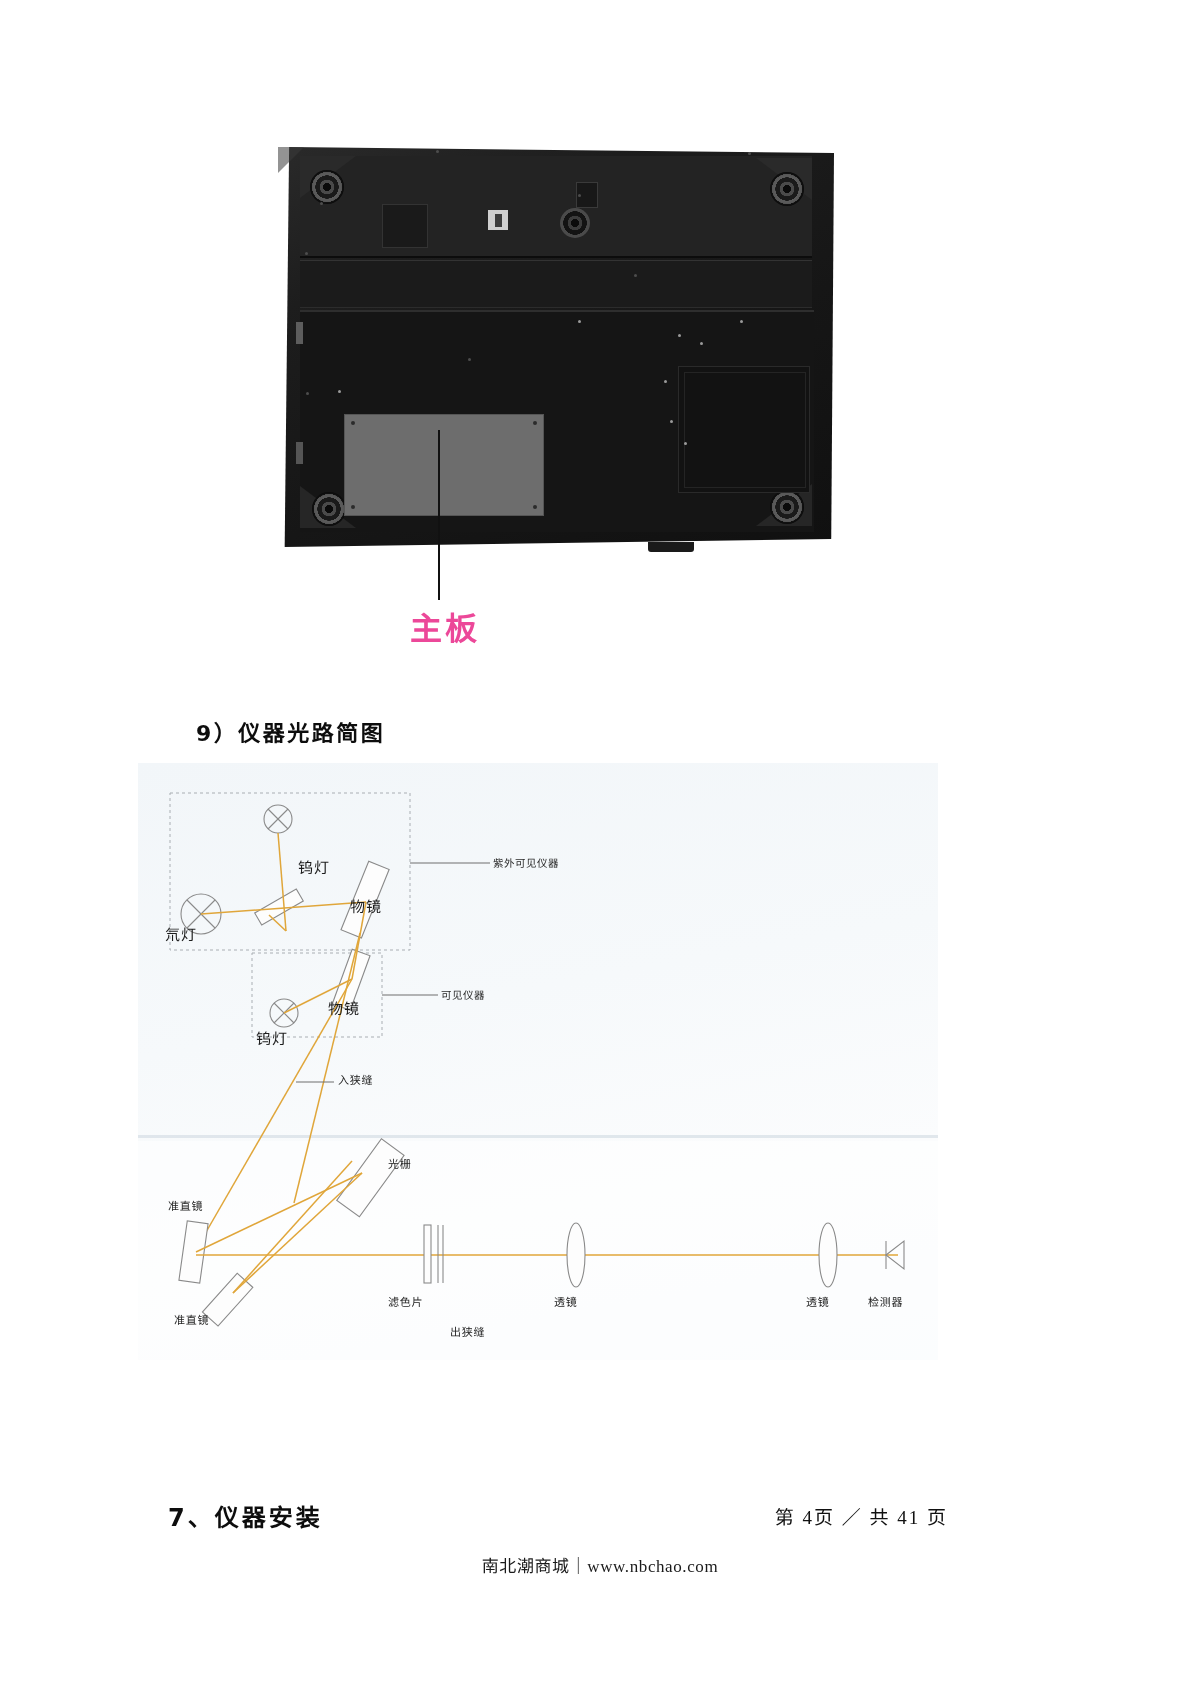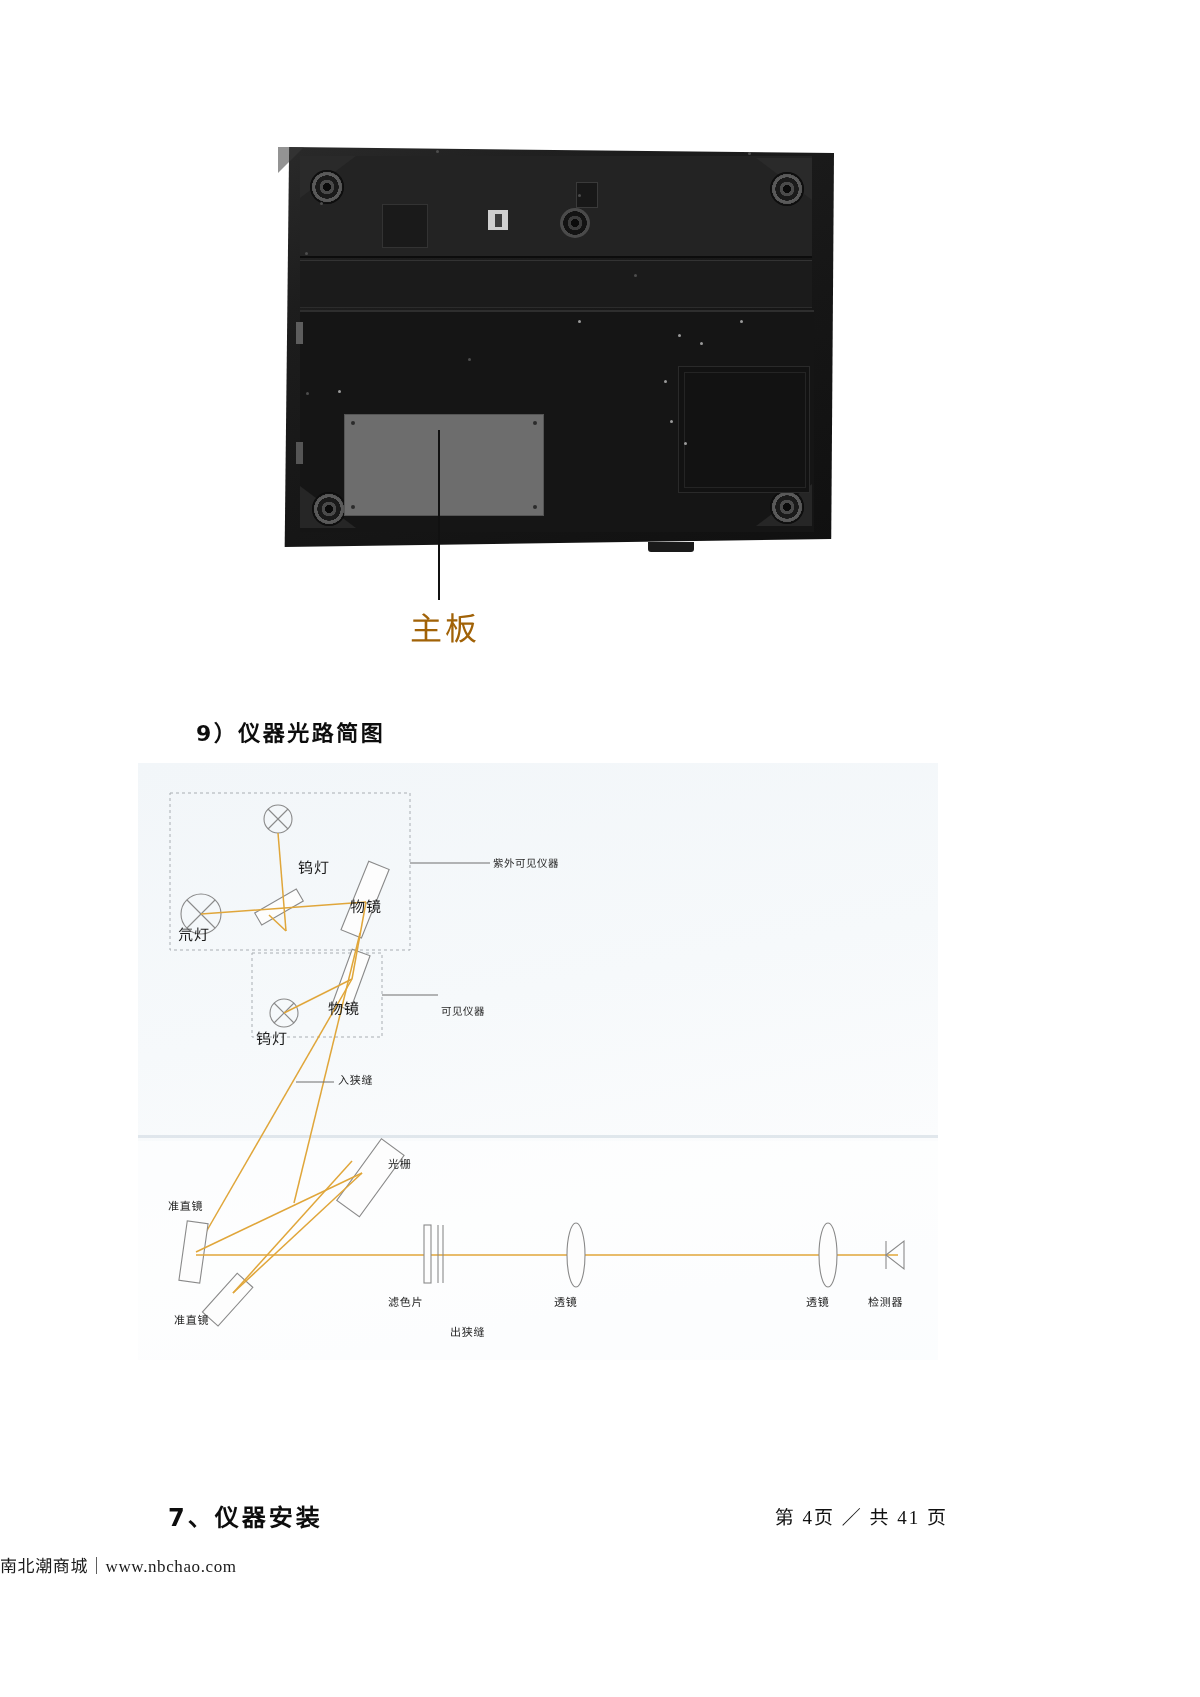--- a/index.html
+++ b/index.html
@@ -84,21 +84,21 @@
   .dotw{position:absolute;width:3px;height:3px;border-radius:50%;background:#9a9a9a;}
 
   
   .callout-line{
     position:absolute;left:438px;top:430px;width:2px;height:170px;background:#111;
   }
   .callout-label{
     position:absolute;left:380px;top:603px;width:130px;
     text-align:center;
     font-family:"DejaVu Sans","Liberation Sans",sans-serif;
-    font-size:32px;font-weight:400;color:#a16207;letter-spacing:3px;
+    font-size:32px;font-weight:700;color:#ec4899;letter-spacing:3px;
   }
 
   
   .h-section3{
     position:absolute;left:196px;top:715px;
     font-family:"DejaVu Sans","Liberation Sans",sans-serif;
     font-size:22px;font-weight:700;color:#0d0d0d;letter-spacing:2.5px;
   }
 
   
@@ -130,20 +130,21 @@
     font-family:"DejaVu Sans","Liberation Sans",sans-serif;
     font-size:24px;font-weight:700;color:#0d0d0d;letter-spacing:3px;
   }
   .page-num{
     position:absolute;right:252px;top:1502px;
     font-family:"Liberation Serif","DejaVu Serif",serif;
     font-size:19px;color:#111;letter-spacing:2px;white-space:nowrap;
   }
   .footer{
     position:absolute;left:0;right:0;top:1552px;
+    text-align:center;
     font-family:"Liberation Serif","DejaVu Serif",serif;
     font-size:17px;color:#1a1a1a;letter-spacing:.6px;
   }
 </style>
 </head>
 <body>
 
 <div class="page">
 
   <div class="photo-wrap">
@@ -297,26 +298,26 @@
 
       <ellipse class="optic" cx="690" cy="492" rx="9" ry="32"></ellipse>
 
       <g>
         <path class="lampc" d="M748,478 L748,506"></path>
         <path class="lampc" d="M748,492 L766,478 L766,506 Z" fill="#fff"></path>
       </g>
     </svg>
 
     <span class="olabel big" style="left:160px;top:45px;">钨灯</span>
-    <span class="olabel big" style="left:40px;top:112px;">氘灯</span>
+    <span class="olabel big" style="left:27px;top:112px;">氘灯</span>
     <span class="olabel big" style="left:212px;top:84px;">物镜</span>
     <span class="olabel small" style="left:355px;top:92px;">紫外可见仪器</span>
     <span class="olabel big" style="left:190px;top:186px;">物镜</span>
     <span class="olabel big" style="left:118px;top:216px;">钨灯</span>
-    <span class="olabel small" style="left:303px;top:224px;margin-top:16px;">可见仪器</span>
+    <span class="olabel small" style="left:303px;top:224px;">可见仪器</span>
     <span class="olabel mid" style="left:200px;top:308px;">入狭缝</span>
     <span class="olabel mid" style="left:250px;top:392px;">光栅</span>
     <span class="olabel mid" style="left:30px;top:434px;">准直镜</span>
     <span class="olabel mid" style="left:36px;top:548px;">准直镜</span>
     <span class="olabel mid" style="left:250px;top:530px;">滤色片</span>
     <span class="olabel mid" style="left:312px;top:560px;">出狭缝</span>
     <span class="olabel mid" style="left:416px;top:530px;">透镜</span>
     <span class="olabel mid" style="left:668px;top:530px;">透镜</span>
     <span class="olabel mid" style="left:730px;top:530px;">检测器</span>
   </div>

